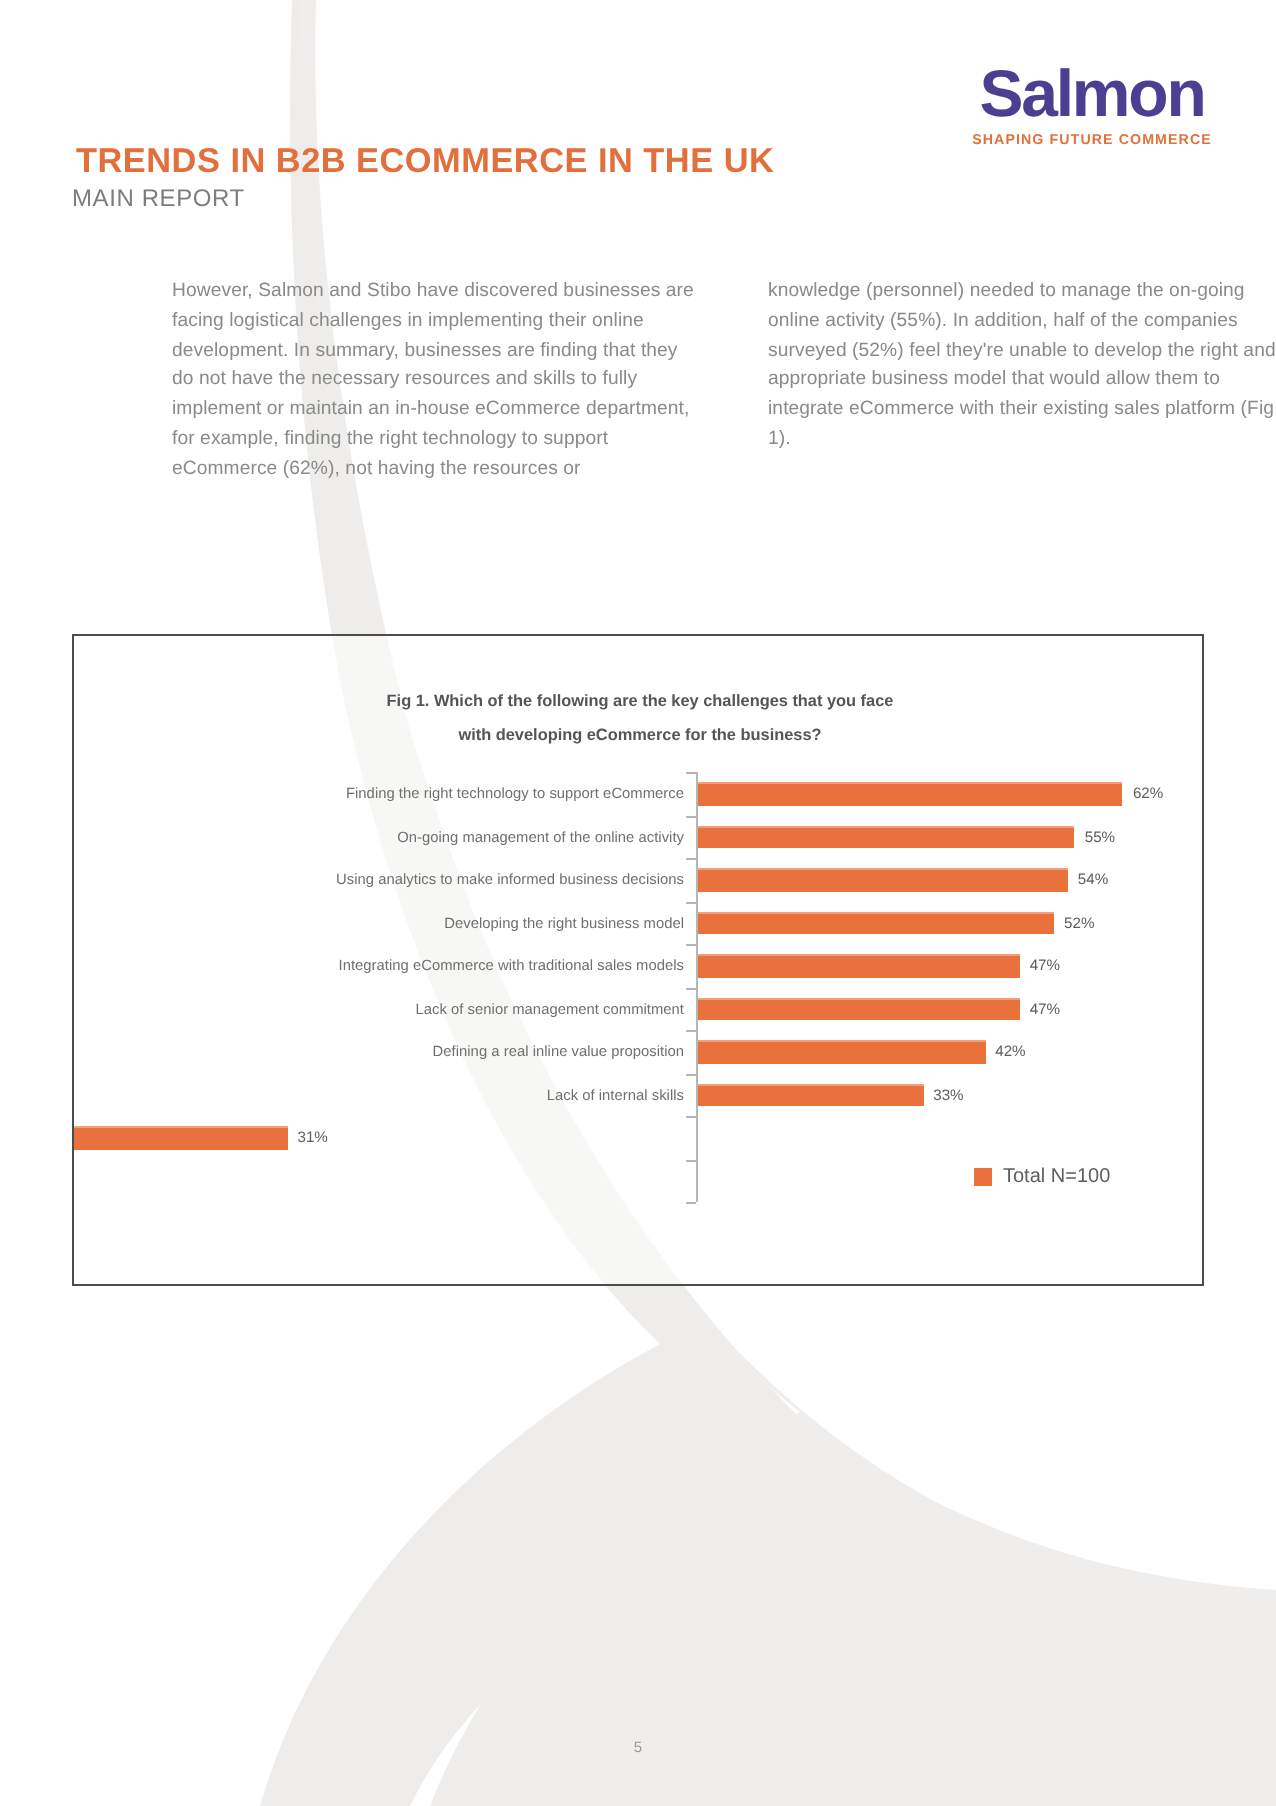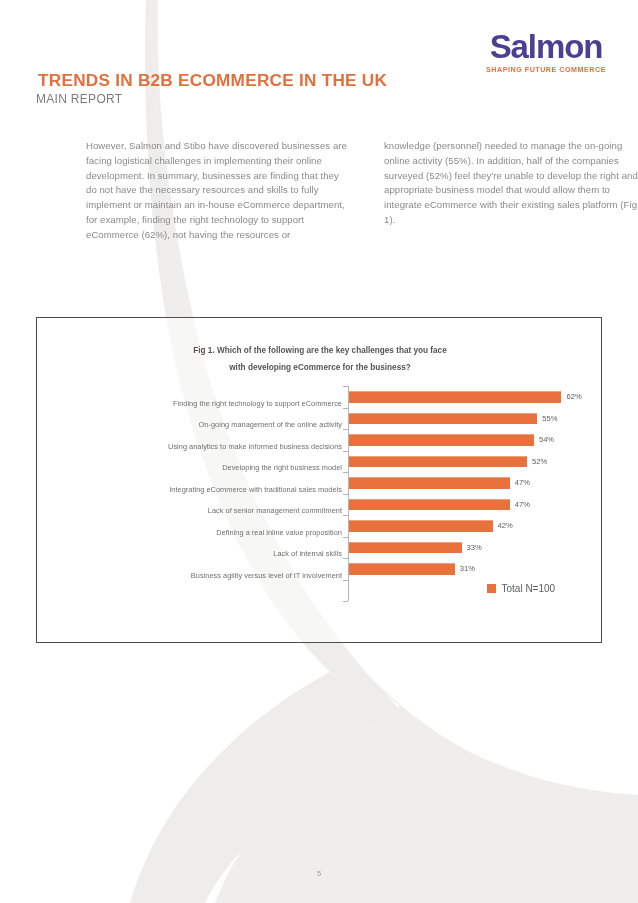--- a/index.html
+++ b/index.html
@@ -142,21 +142,21 @@
   .rows {
     position: absolute;
     left: 0;
     top: 0;
     width: 566px;
   }
   .row {
     position: relative;
     height: 21.5px;
     display: flex;
-    align-items: flex-end;
+    align-items: center;
   }
   .row-label {
     width: 311px;
     padding-right: 6px;
     text-align: right;
     font-size: 7.4px;
     color: #6f6f6f;
     letter-spacing: 0.02px;
     white-space: nowrap;
     box-sizing: border-box;
@@ -318,21 +318,20 @@
             </div>
           </div>
           <div class="row">
             <div class="row-label">Lack of internal skills</div>
             <div class="row-bar-wrap">
               <div class="bar" style="width: 113.614px; background: rgb(232, 113, 60);"></div>
               <div class="bar-value">33%</div>
             </div>
           </div>
           <div class="row">
-            <div class="row-label">Business agility versus level of IT involvement</div>
             <div class="row-bar-wrap">
               <div class="bar" style="width: 106.729px; background: rgb(232, 113, 60);"></div>
               <div class="bar-value">31%</div>
             </div>
           </div>
         </div>
     <div class="tick" style="top: 0px;"></div>
         <div class="tick" style="top: 21.5px;"></div>
         <div class="tick" style="top: 43px;"></div>
         <div class="tick" style="top: 64.5px;"></div>

